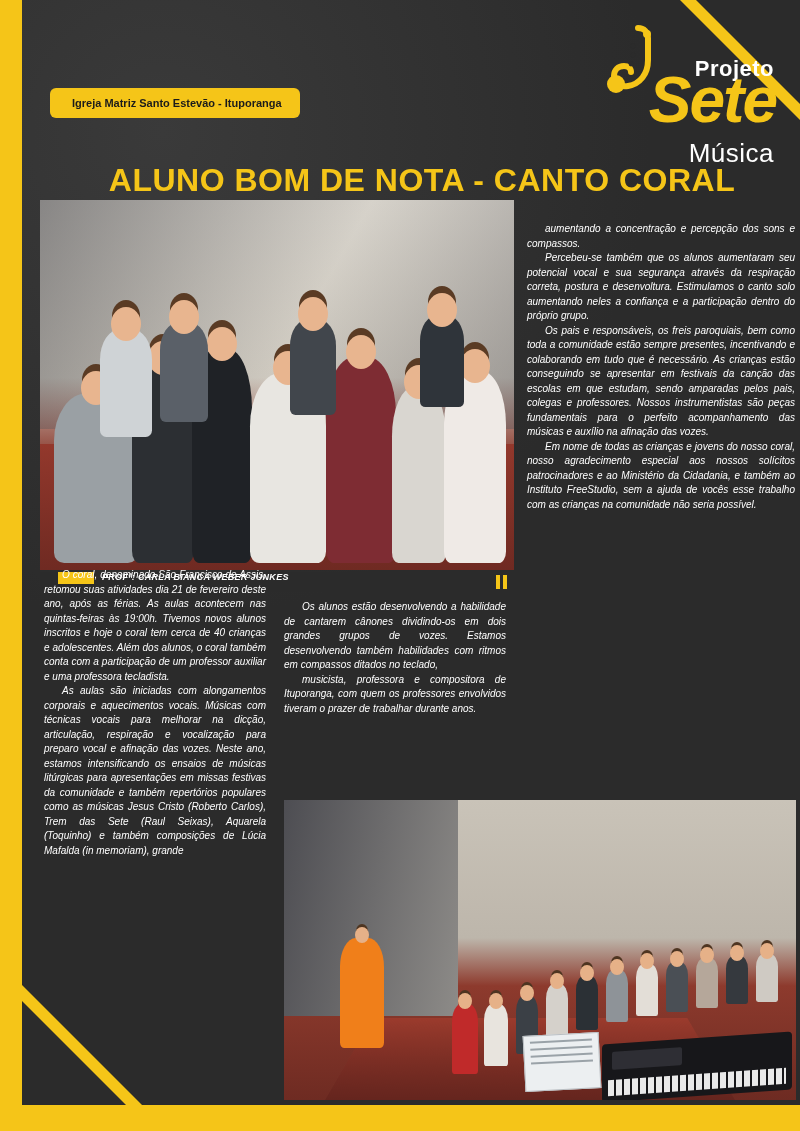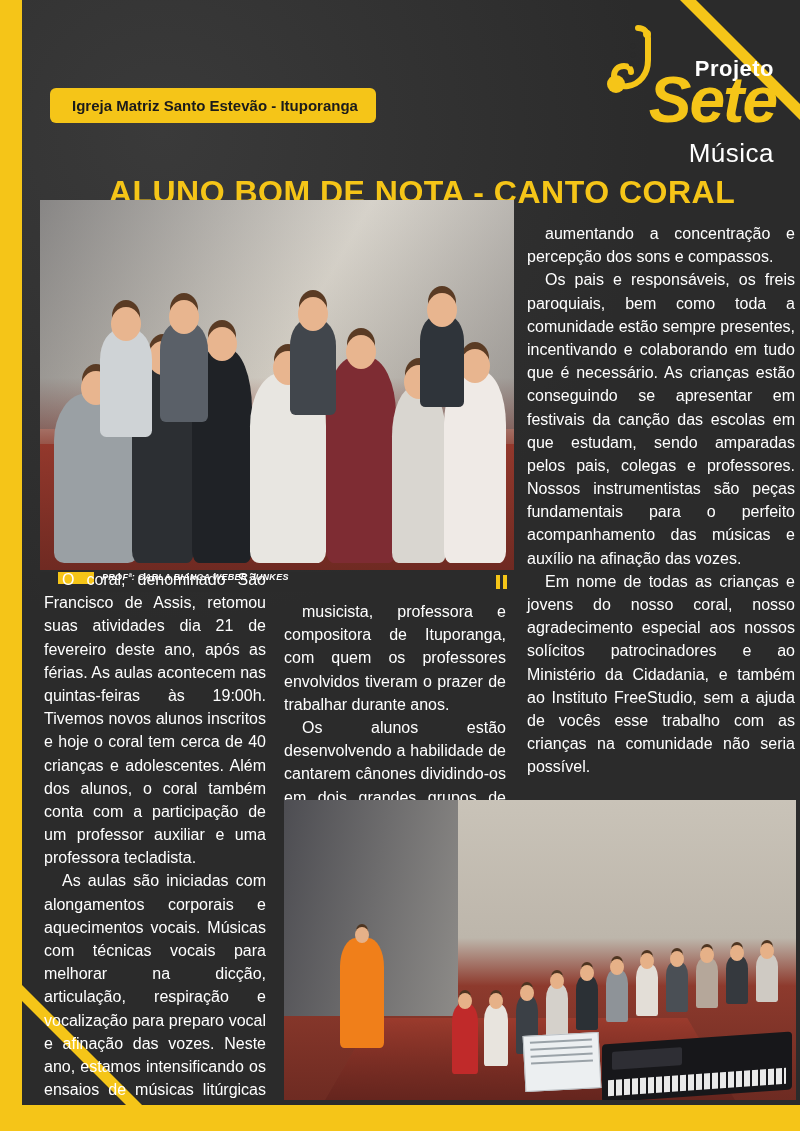--- a/index.html
+++ b/index.html
@@ -82,28 +82,28 @@
     position: absolute; right: 2px; top: 110px;
     color: #ffffff; font-size: 26px; font-weight: normal;
     letter-spacing: 0.5px;
   }
 
   
   .tag {
     position: absolute; left: 28px; top: 88px;
     background: #f5c518;
     color: #1b1b1b;
-    font-size: 15px; font-weight: bold;
+    font-size: 11px; font-weight: bold;
     padding: 9px 18px 9px 22px;
     border-radius: 6px;
   }
 
   
   .headline {
-    position: absolute; left: 22px; right: 0; top: 174px;
+    position: absolute; left: 22px; right: 0; top: 162px;
     text-align: center;
     color: #f5c518;
     font-size: 32px;
     font-weight: bold;
     letter-spacing: 0.5px;
   }
 
   
   .photo-main {
     position: absolute; left: 18px; top: 200px;
@@ -152,23 +152,24 @@
   .credit-end {
     position: absolute; right: 4px; top: 3px;
     width: 14px; height: 14px;
     background: repeating-linear-gradient(90deg,#f5c518 0 4px, transparent 4px 7px);
   }
 
   
   .col {
     position: absolute;
     color: #ffffff;
-    font-size: 16px;
+    font-size: 10px;
     line-height: 1.45;
     text-align: justify;
+    font-style: italic;
   }
   .col p { margin-bottom: 0; text-indent: 18px; }
   .col-1 { left: 22px; top: 568px; width: 222px; }
   .col-2 { left: 262px; top: 600px; width: 222px; }
   .col-3 { left: 505px; top: 222px; width: 268px; }
 
   
   .photo-bottom {
     position: absolute; left: 262px; top: 800px;
     width: 512px; height: 300px;
@@ -303,26 +304,27 @@
       <span class="credit-text">PROFª: CARLA BIANCA WEBER JUNKES</span>
       <span class="credit-end"></span>
     </div>
 
     <div class="col col-1">
       <p>O coral, denominado São Francisco de Assis, retomou suas atividades dia 21 de fevereiro deste ano, após as férias. As aulas acontecem nas quintas-feiras às 19:00h. Tivemos novos alunos inscritos e hoje o coral tem cerca de 40 crianças e adolescentes. Além dos alunos, o coral também conta com a participação de um professor auxiliar e uma professora tecladista.</p>
       <p>As aulas são iniciadas com alongamentos corporais e aquecimentos vocais. Músicas com técnicas vocais para melhorar na dicção, articulação, respiração e vocalização para preparo vocal e afinação das vozes. Neste ano, estamos intensificando os ensaios de músicas litúrgicas para apresentações em missas festivas da comunidade e também repertórios populares como as músicas Jesus Cristo (Roberto Carlos), Trem das Sete (Raul Seixas), Aquarela (Toquinho) e também composições de Lúcia Mafalda (in memoriam), grande</p>
     </div>
 
     <div class="col col-2">
+      <p>Os alunos estão desenvolvendo a habilidade de cantarem cânones dividindo-os em dois grandes grupos de vozes. Estamos desenvolvendo também habilidades com ritmos em compassos ditados no teclado,</p>
       <p>musicista, professora e compositora de Ituporanga, com quem os professores envolvidos tiveram o prazer de trabalhar durante anos.</p>
-      <p>Os alunos estão desenvolvendo a habilidade de cantarem cânones dividindo-os em dois grandes grupos de vozes. Estamos desenvolvendo também habilidades com ritmos em compassos ditados no teclado,</p>
     </div>
 
     <div class="col col-3">
       <p>aumentando a concentração e percepção dos sons e compassos.</p>
+      <p>Percebeu-se também que os alunos aumentaram seu potencial vocal e sua segurança através da respiração correta, postura e desenvoltura. Estimulamos o canto solo aumentando neles a confiança e a participação dentro do próprio grupo.</p>
       <p>Os pais e responsáveis, os freis paroquiais, bem como toda a comunidade estão sempre presentes, incentivando e colaborando em tudo que é necessário. As crianças estão conseguindo se apresentar em festivais da canção das escolas em que estudam, sendo amparadas pelos pais, colegas e professores. Nossos instrumentistas são peças fundamentais para o perfeito acompanhamento das músicas e auxílio na afinação das vozes.</p>
       <p>Em nome de todas as crianças e jovens do nosso coral, nosso agradecimento especial aos nossos solícitos patrocinadores e ao Ministério da Cidadania, e também ao Instituto FreeStudio, sem a ajuda de vocês esse trabalho com as crianças na comunidade não seria possível.</p>
     </div>
 
     <div class="photo-bottom">
       <div class="bg"></div>
       <div class="left-wall"></div>
       <div class="carpet"></div>
 
       <div class="small-kid" style="left:56px;  bottom:52px; width:44px; height:110px; background:#f07f1a;">

